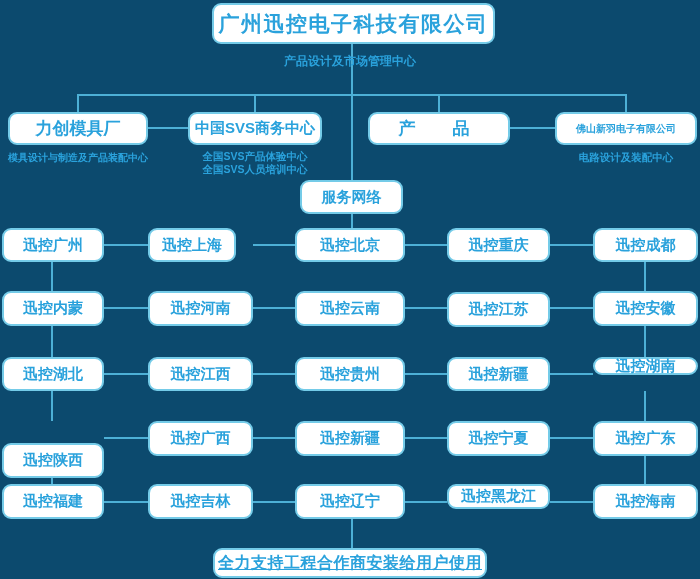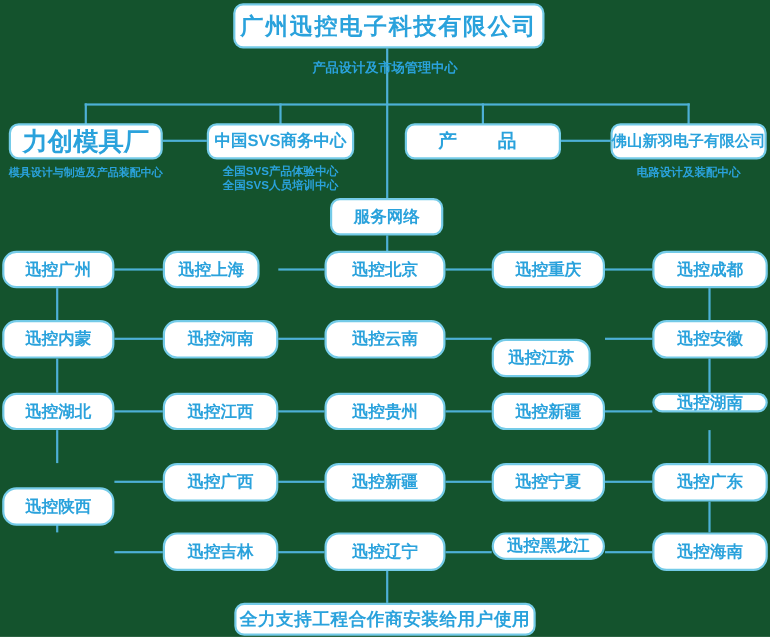--- a/index.html
+++ b/index.html
@@ -2,43 +2,43 @@
 <html style="--text: #2aa2dc; --border: #74cbe8; --line: #4db0d6;"><head>
 <meta charset="utf-8">
 <style>
   :root{
     --text:#2aa2dc;
     --border:#74cbe8;
     --line:#4db0d6;
   }
   html,body{margin:0;padding:0;background:#ffffff;}
   #stage{
-    position:relative;width:700px;height:579px;background:#14532d;overflow:hidden;
+    position:relative;width:700px;height:579px;background:#0c4a6e;overflow:hidden;
     font-family:"Liberation Sans","DejaVu Sans",sans-serif;font-weight:bold;color:var(--text);
   }
   .box{
     position:absolute;box-sizing:border-box;background:#ffffff;
     border:2px solid var(--border);border-radius:9px;
     display:flex;align-items:center;justify-content:center;
     text-align:center;color:var(--text);white-space:nowrap;
   }
   .hline{position:absolute;height:2px;background:var(--line);}
   .vline{position:absolute;width:2px;background:var(--line);}
   .sub{
     position:absolute;text-align:center;font-size:10.5px;line-height:13px;
     color:var(--text);letter-spacing:0px;
   }
   .sub span{display:block;}
   .title{font-size:21px;letter-spacing:1.5px;}
   .dept{
     position:absolute;left:240px;top:53px;width:220px;text-align:center;
     font-size:12px;color:var(--text);background:transparent;
   }
-  .cell{font-size:15px;border-radius:13px;}
-  .footerbox{font-size:16px;letter-spacing:0.5px;}
+  .cell{font-size:15px;}
+  .footerbox{font-size:16px;letter-spacing:0.5px;text-decoration:underline;}
 </style>
 </head>
 <body>
 
 <div id="stage">
 
   <div class="vline" style="left:351px;top:44px;height:137px"></div>
   <div class="hline" style="left:77px;top:94px;width:550px"></div>
   <div class="vline" style="left:77px;top:94px;height:19px"></div>
   <div class="vline" style="left:254px;top:94px;height:19px"></div>
@@ -77,74 +77,75 @@
   <div class="vline" style="left:644px;top:326px;height:31px"></div>
   <div class="vline" style="left:644px;top:391px;height:30px"></div>
   <div class="vline" style="left:644px;top:456px;height:28px"></div>
   <div class="vline" style="left:351px;top:519px;height:29px"></div>
 
   <div class="box title" style="left:212px;top:3px;width:283px;height:41px">
     <span>广州迅控电子科技有限公司</span>
   </div>
   <div class="dept">产品设计及市场管理中心</div>
 
-  <div class="box" style="left:8px;top:112px;width:140px;height:33px;font-size:23px">
+  <div class="box" style="left:8px;top:112px;width:140px;height:33px;font-size:17px">
     <span>力创模具厂</span>
   </div>
   <div class="sub" style="left:-2px;top:151px;width:160px;font-size:10px">
     <span>模具设计与制造及产品装配中心</span>
   </div>
 
   <div class="box" style="left:188px;top:112px;width:134px;height:33px;font-size:15px">
     <span>中国SVS商务中心</span>
   </div>
   <div class="sub" style="left:175px;top:150px;width:160px">
     <span>全国SVS产品体验中心</span>
     <span>全国SVS人员培训中心</span>
   </div>
 
   <div class="box" style="left:368px;top:112px;width:142px;height:33px;font-size:17px;letter-spacing:10px">
     <span>产　品</span>
   </div>
 
-  <div class="box" style="left:555px;top:112px;width:142px;height:33px;font-size:14px">
+  <div class="box" style="left:555px;top:112px;width:142px;height:33px;font-size:10px">
     <span>佛山新羽电子有限公司</span>
   </div>
   <div class="sub" style="left:546px;top:151px;width:160px">
     <span>电路设计及装配中心</span>
   </div>
 
   <div class="box" style="left:300px;top:180px;width:103px;height:34px;font-size:15px">
     <span>服务网络</span>
   </div>
 
   <div class="box cell" style="left:2px;top:228px;width:102px;height:34px">迅控广州</div>
   <div class="box cell" style="left:148px;top:228px;width:88px;height:34px">迅控上海</div>
   <div class="box cell" style="left:295px;top:228px;width:110px;height:34px">迅控北京</div>
   <div class="box cell" style="left:447px;top:228px;width:103px;height:34px">迅控重庆</div>
   <div class="box cell" style="left:593px;top:228px;width:105px;height:34px">迅控成都</div>
 
   <div class="box cell" style="left:2px;top:291px;width:102px;height:35px">迅控内蒙</div>
   <div class="box cell" style="left:148px;top:291px;width:105px;height:35px">迅控河南</div>
   <div class="box cell" style="left:295px;top:291px;width:110px;height:35px">迅控云南</div>
-  <div class="box cell" style="left:447px;top:308px;width:90px;height:35px">迅控江苏</div>
+  <div class="box cell" style="left:447px;top:292px;width:103px;height:35px">迅控江苏</div>
   <div class="box cell" style="left:593px;top:291px;width:105px;height:35px">迅控安徽</div>
 
   <div class="box cell" style="left:2px;top:357px;width:102px;height:34px">迅控湖北</div>
   <div class="box cell" style="left:148px;top:357px;width:105px;height:34px">迅控江西</div>
   <div class="box cell" style="left:295px;top:357px;width:110px;height:34px">迅控贵州</div>
   <div class="box cell" style="left:447px;top:357px;width:103px;height:34px">迅控新疆</div>
   <div class="box cell" style="left:593px;top:357px;width:105px;height:18px">迅控湖南</div>
 
   <div class="box cell" style="left:2px;top:443px;width:102px;height:35px">迅控陕西</div>
   <div class="box cell" style="left:148px;top:421px;width:105px;height:35px">迅控广西</div>
   <div class="box cell" style="left:295px;top:421px;width:110px;height:35px">迅控新疆</div>
   <div class="box cell" style="left:447px;top:421px;width:103px;height:35px">迅控宁夏</div>
   <div class="box cell" style="left:593px;top:421px;width:105px;height:35px">迅控广东</div>
 
+  <div class="box cell" style="left:2px;top:484px;width:102px;height:35px">迅控福建</div>
   <div class="box cell" style="left:148px;top:484px;width:105px;height:35px">迅控吉林</div>
   <div class="box cell" style="left:295px;top:484px;width:110px;height:35px">迅控辽宁</div>
   <div class="box cell" style="left:447px;top:484px;width:103px;height:25px">迅控黑龙江</div>
   <div class="box cell" style="left:593px;top:484px;width:105px;height:35px">迅控海南</div>
 
   <div class="box footerbox" style="left:213px;top:548px;width:274px;height:30px">
     <span>全力支持工程合作商安装给用户使用</span>
   </div>
 
 </div>

